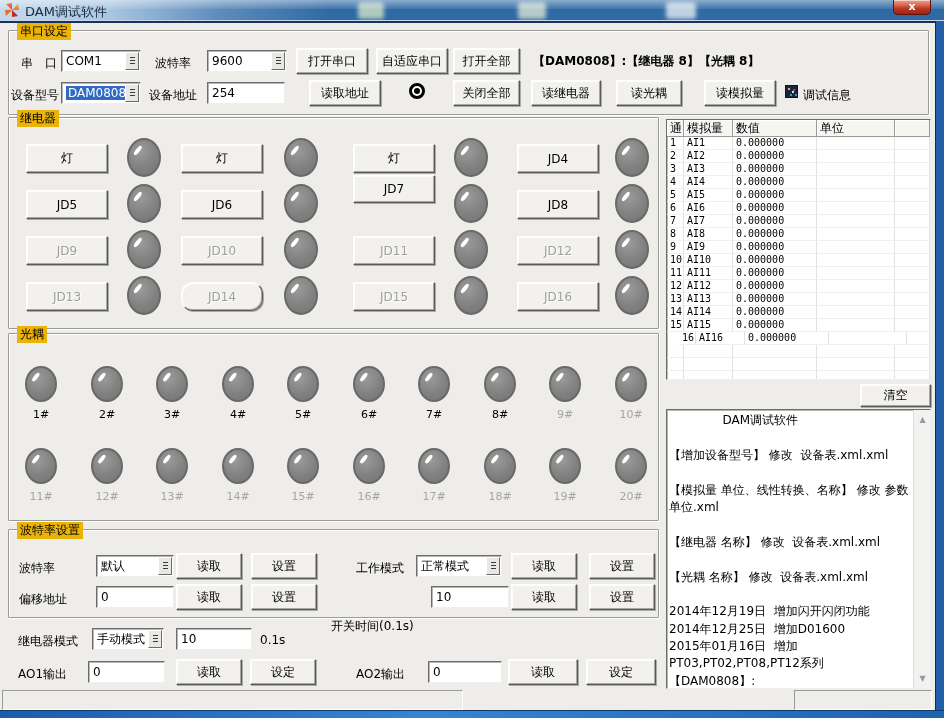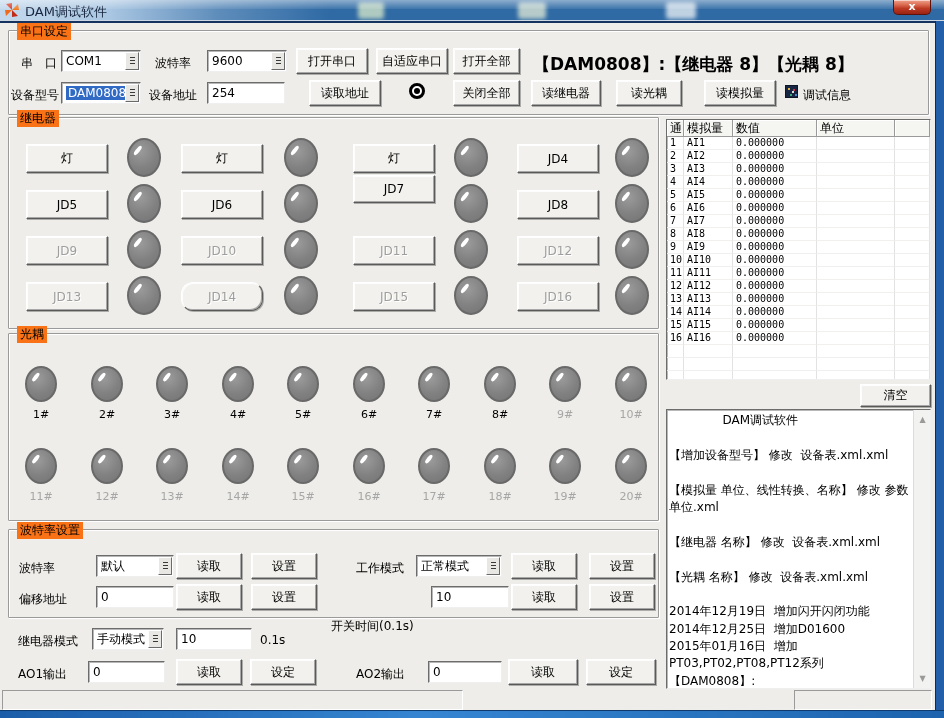--- a/index.html
+++ b/index.html
@@ -28,21 +28,21 @@
   .client { position:absolute; left:0; top:21px; width:935px; height:689px;
     background:#eeede9; border-top:2px solid #14335f; }
   .right-edge { position:absolute; left:935px; top:21px; width:9px; height:689px;
     background:#235fa8; border-left:1px solid #0d2c55; }
   .bottom-strip { position:absolute; left:0; top:710px; width:944px; height:8px;
     background:linear-gradient(90deg,#1b5da9,#3585d2 45%,#1d63ae); border-top:1px solid #0f3a6e; }
 
   
   .gbox { position:absolute; border:1px solid #9a9a9a; border-radius:1px;
     box-shadow:inset 1px 1px 0 #fff, 1px 1px 0 #fff; }
-  .glabel { position:absolute; top:-8px; left:8px; background:#f97316; padding:0 3px;
+  .glabel { position:absolute; top:-8px; left:8px; background:#eab308; padding:0 3px;
     font-size:12px; color:#000; white-space:nowrap; }
   .lbl { position:absolute; font-size:12px; color:#000; white-space:nowrap; }
   .btn { position:absolute; display:flex; align-items:center; justify-content:center;
     background:#f2f1ed; font-size:12px; color:#000; white-space:nowrap;
     border:1px solid; border-color:#ffffff #5a5a5a #5a5a5a #ffffff;
     box-shadow:inset -1px -1px 0 #a7a7a7, inset 1px 1px 0 #fdfdfd, 1px 1px 0 rgba(0,0,0,.28);
     cursor:default; }
   .btn.disabled { color:#9e9e9e; text-shadow:1px 1px 0 #fff; }
   .field { position:absolute; display:flex; align-items:center; background:#fff;
     border:1px solid; border-color:#6c6c6c #efefef #efefef #6c6c6c;
@@ -58,21 +58,21 @@
   .led { position:absolute; border-radius:50%;
     background:radial-gradient(circle at 38% 32%, #9b9b9b, #818181 55%, #747474);
     border:2px solid #696969; }
   .led::after { content:""; position:absolute; left:24%; top:14%; width:13%; height:30%;
     min-width:3px; min-height:8px; background:#fff; border-radius:45%; transform:rotate(38deg); }
 
   .donut { position:absolute; width:16px; height:16px; border-radius:50%;
     border:3px solid #000; background:#fff; }
   .donut::after { content:""; position:absolute; inset:2px; border-radius:50%; background:#000; }
 
-  .bold { font-weight:bold; font-size:17px; }
+  .bold { font-weight:bold; font-size:12px; }
 
   .debug-icon { position:absolute; width:13px; height:13px; background:#182644;
     border:1px solid #0c1526; }
   .debug-icon::after { content:""; position:absolute; left:2px; top:2px; width:2px; height:2px;
     background:#e3b341; box-shadow:5px 1px 0 #cc3344, 2px 6px 0 #33aa77, 7px 6px 0 #4488cc, 4px 3px 0 #dddddd; }
 
   
   .table { position:absolute; background:#fff; overflow:hidden;
     border:1px solid; border-color:#6c6c6c #efefef #efefef #6c6c6c;
     box-shadow:inset 1px 1px 0 #b7b7b7; }
@@ -405,21 +405,21 @@
           <div class="td" style="flex: 1 1 0%;"></div>
         </div>
         <div class="tr">
           <div class="td" style="width: 17px;">15</div>
           <div class="td" style="width: 49px;">AI15</div>
           <div class="td" style="width: 84px;">0.000000</div>
           <div class="td" style="width: 78px;"></div>
           <div class="td" style="flex: 1 1 0%;"></div>
         </div>
         <div class="tr">
-          <div class="td" style="width: 17px;">16</div>
+          <div class="td" style="width: 17px; margin-left: 12px;">16</div>
           <div class="td" style="width: 49px;">AI16</div>
           <div class="td" style="width: 84px;">0.000000</div>
           <div class="td" style="width: 78px;"></div>
           <div class="td" style="flex: 1 1 0%;"></div>
         </div>
         <div class="tr">
           <div class="td" style="width: 17px;"></div>
           <div class="td" style="width: 49px;"></div>
           <div class="td" style="width: 84px;"></div>
           <div class="td" style="width: 78px;"></div>

